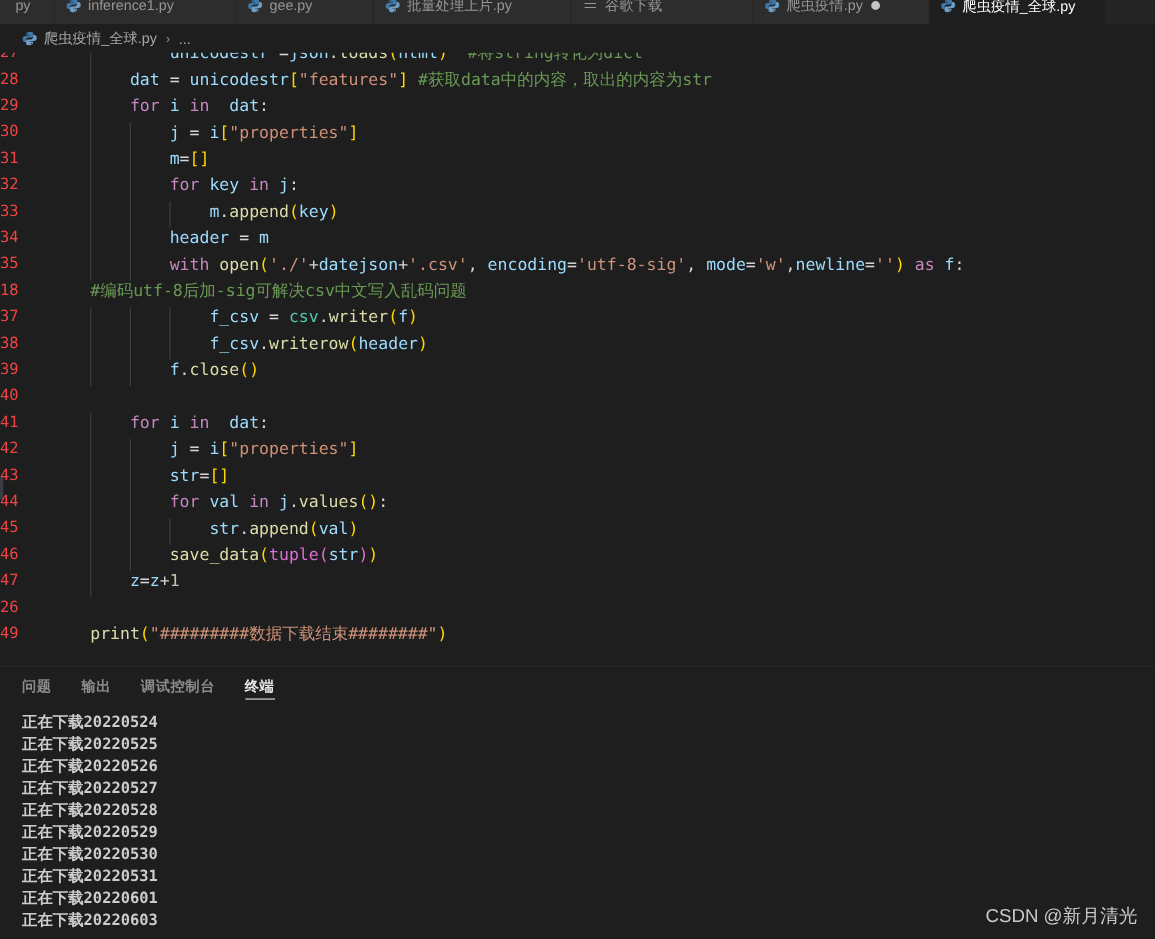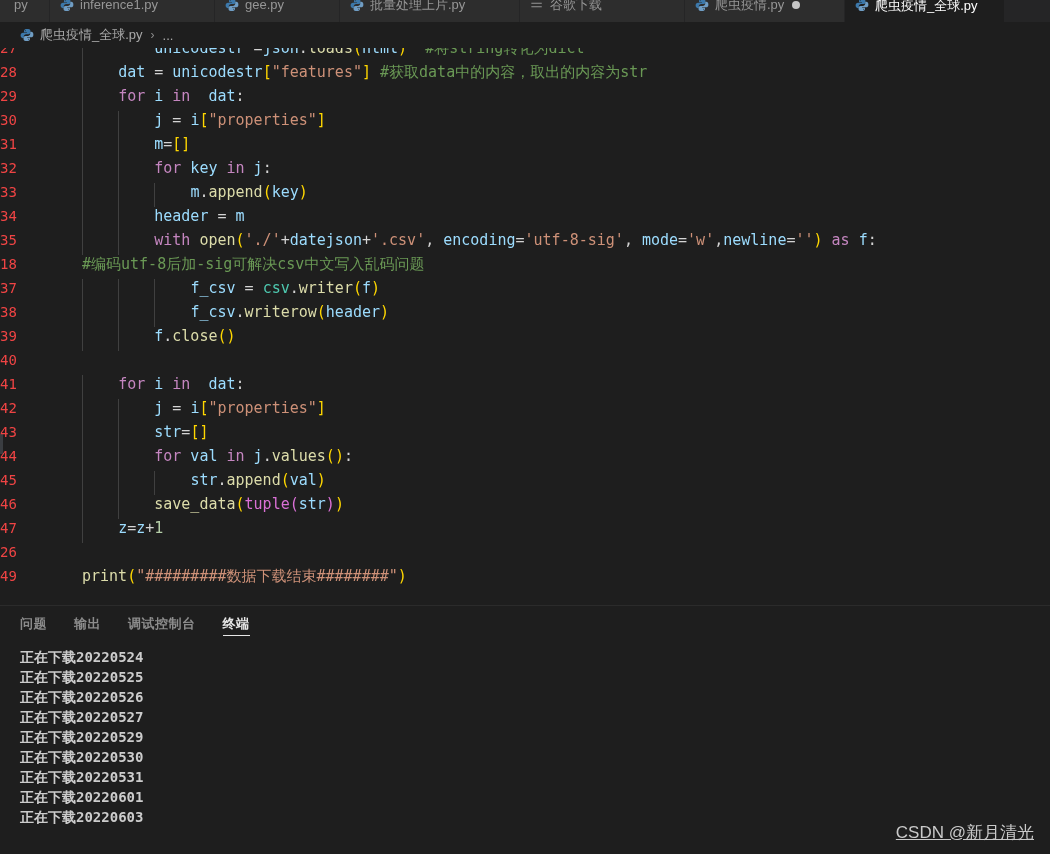--- a/index.html
+++ b/index.html
@@ -181,21 +181,20 @@
 
   
   .watermark {
     position: absolute;
     right: 16px; bottom: 10px;
     color: #d8d8d8;
     font-size: 17px;
     font-family: "Liberation Sans", sans-serif;
     pointer-events: none;
     opacity: .92;
-    text-decoration: underline;
   }
 </style>
 </head>
 <body>
 
 <div id="app">
 
   <div class="tabbar" id="tabbar">
       <div class="tab" style="width: 66px; margin-left: -16px;">
         <span class="ticon" style="visibility: hidden;"><svg viewBox="0 0 16 16" width="14" height="14">
@@ -299,20 +298,21 @@
         <div class="ptab">问题</div>
         <div class="ptab">输出</div>
         <div class="ptab">调试控制台</div>
         <div class="ptab active">终端</div>
       </div>
     <div class="terminal" id="terminal">
         <div class="termline">正在下载20220524</div>
         <div class="termline">正在下载20220525</div>
         <div class="termline">正在下载20220526</div>
         <div class="termline">正在下载20220527</div>
+        <div class="termline">正在下载20220528</div>
         <div class="termline">正在下载20220529</div>
         <div class="termline">正在下载20220530</div>
         <div class="termline">正在下载20220531</div>
         <div class="termline">正在下载20220601</div>
         <div class="termline">正在下载20220603</div>
       </div>
   </div>
 
   <div class="watermark">CSDN @新月清光</div>
 </div>

